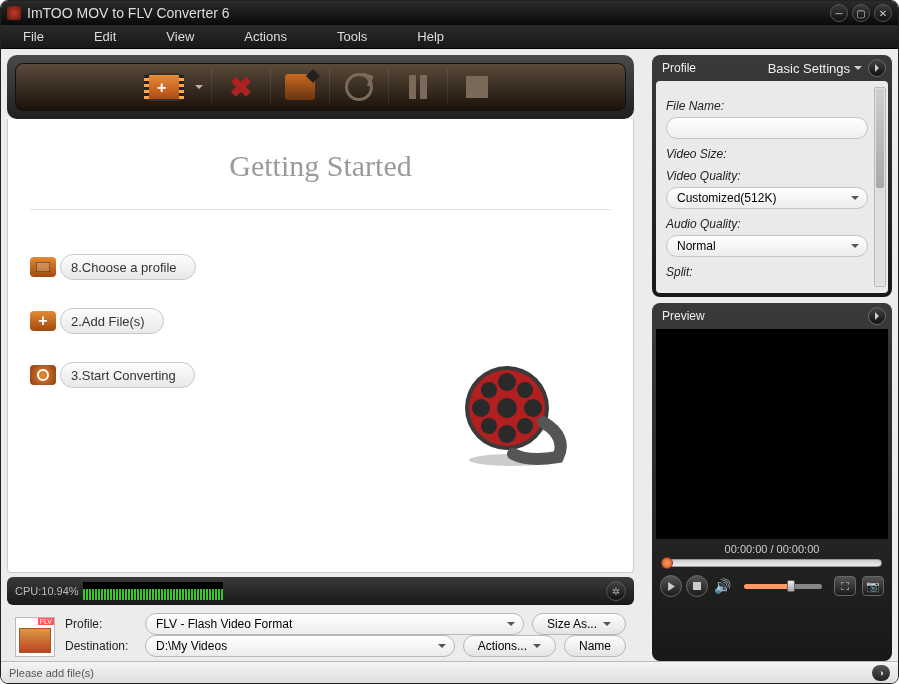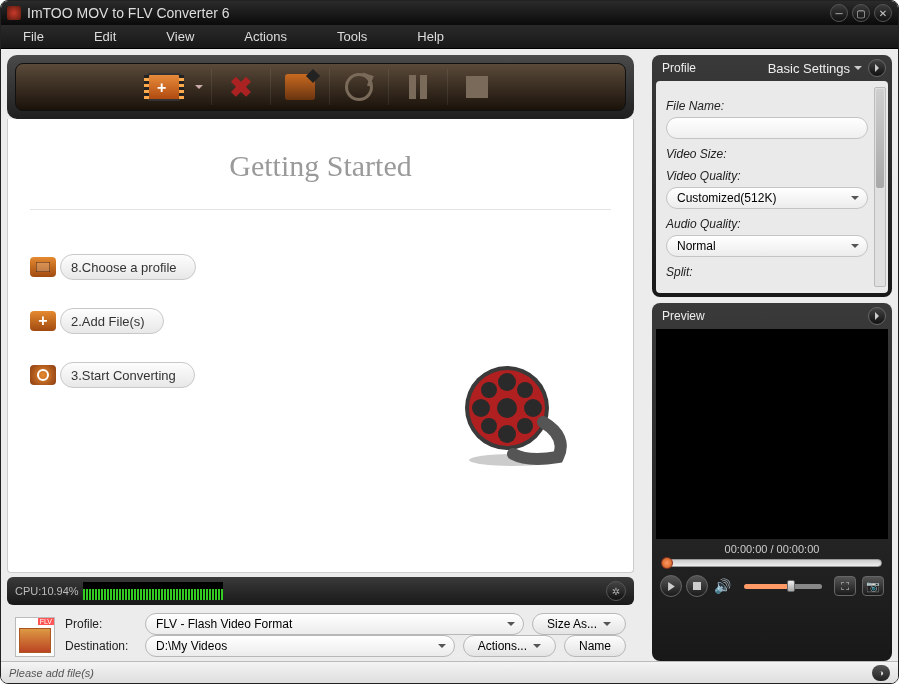--- a/index.html
+++ b/index.html
@@ -47,21 +47,21 @@
   .flv-icon { width:40px;height:40px; background:#fff;border:1px solid #bbb; position:relative; margin-top:4px;}
   .flv-icon::before{content:'';position:absolute;left:3px;right:3px;top:10px;bottom:3px;background:linear-gradient(#d94,#b42);border:1px solid #a52;}
   .flv-icon::after{content:'FLV';position:absolute;top:0;right:0;font-size:7px;background:#f55;color:#fff;padding:0 2px;}
   .form-rows { flex:1; display:flex; flex-direction:column; }
   .form-row { display:flex; align-items:center; gap:8px;}
   .form-label { width:72px; font-size:12px; color:#222;}
   .combo { flex:1; height:22px; background:linear-gradient(#fff,#ececec); border:1px solid #b8b8b8; border-radius:11px; padding:0 22px 0 10px; font-size:12px; position:relative; display:flex;align-items:center; cursor:pointer;}
   .combo::after{content:'';position:absolute;right:8px;top:8px;border:4px solid transparent;border-top-color:#555;}
   .pill-btn { height:22px; background:linear-gradient(#fdfdfd,#e4e4e4); border:1px solid #b8b8b8; border-radius:11px; padding:0 14px; font-size:12px; display:flex;align-items:center;cursor:pointer; position:relative;}
   .pill-drop::after{content:'';margin-left:6px;border:4px solid transparent;border-top-color:#555;position:relative;top:2px;}
-  .statusbar { height:22px; background:linear-gradient(#f4f4f4,#dedede); border-top:1px solid #bbb; display:flex;align-items:center;padding:0 8px;font-size:11px;color:#555;font-style:italic;}
+  .statusbar { height:22px; background:linear-gradient(#f4f4f4,#dedede); border-top:1px solid #bbb; display:flex;align-items:center;padding:0 8px;font-size:11px;color:#555;}
   .status-knob { margin-left:auto;width:18px;height:16px;background:linear-gradient(#555,#222);border-radius:9px;display:flex;align-items:center;justify-content:center;color:#ddd;font-size:9px;cursor:pointer;}
   
   .panel { background: linear-gradient(#3a3a3a,#181818); border-radius:8px; display:flex;flex-direction:column;}
   .panel-hdr { height:26px; display:flex;align-items:center;padding:0 6px 0 10px; color:#eee; font-size:12px;}
   .panel-hdr .spacer{flex:1;}
   .hdr-drop { font-size:13px; cursor:pointer; display:flex;align-items:center;gap:4px;}
   .hdr-drop::after{content:'';border:4px solid transparent;border-top-color:#ccc;position:relative;top:2px;}
   .hdr-circ { width:18px;height:18px;border:1px solid #666;border-radius:50%;background:linear-gradient(#444,#111);margin-left:6px;display:flex;align-items:center;justify-content:center;cursor:pointer;}
   .hdr-circ svg{width:8px;height:8px;}
   .profile-body { background:#eaeaea; margin:0 4px 4px; border-radius:4px; padding:10px 20px 10px 10px; position:relative; font-size:12px;}

